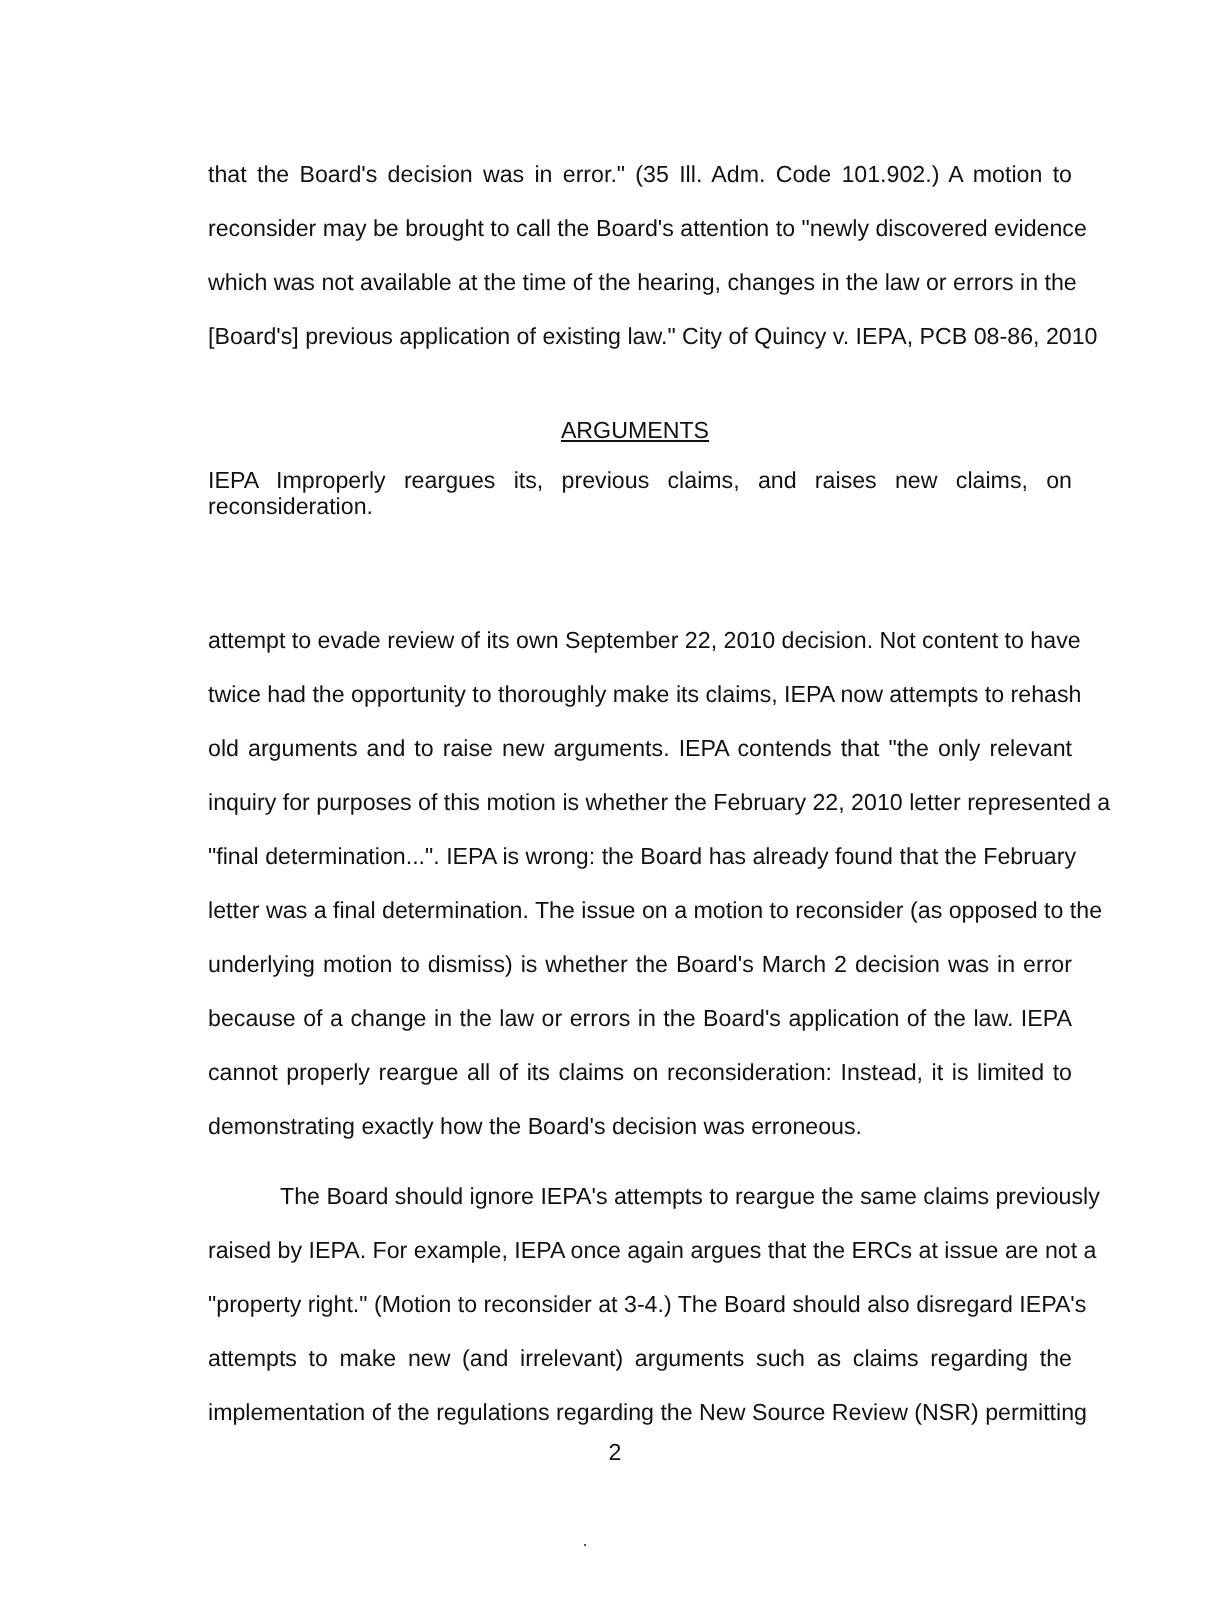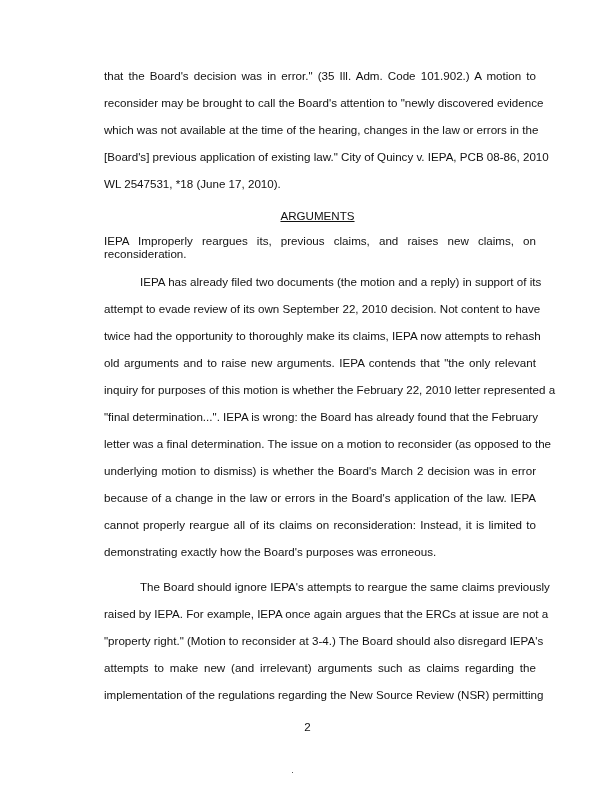--- a/index.html
+++ b/index.html
@@ -1,56 +1,54 @@
 <!DOCTYPE html>
 <html><head>
   <meta charset="utf-8">
   <style>
     html, body { margin: 0; padding: 0; background: #ffffff; }
     body { width: 615px; height: 800px; position: relative; overflow: hidden;
            font-family: "Liberation Sans", sans-serif; color: #111; }
     .page { position: absolute; left: 0; top: 0; width: 615px; height: 800px; background: #fff; }
     .line { position: absolute; left: 104px; width: 432px; font-size: 11.6px; line-height: 14px;
-            white-space: nowrap; text-align: justify; text-align-last: justify; }
+            white-space: nowrap; text-align: justify; text-align-last: justify; margin-top: 12px; }
     .line.last { text-align-last: left; }
     .line.indent { left: 140px; width: 396px; }
     .center { position: absolute; left: 0; width: 615px; text-align: center; font-size: 11.6px; line-height: 14px; }
     .u { text-decoration: underline; padding-left: 10px; }
     .heading-line { position: absolute; left: 104px; width: 432px; font-size: 11.6px; line-height: 13px;
                     white-space: nowrap; text-align: justify; text-align-last: justify; }
     .heading-line.last { text-align-last: left; }
     .dot { position: absolute; left: 292px; top: 772px; width: 1px; height: 1px; background: #555; }
   </style>
 </head>
 <body>
 
 <div class="page">
 
   <div class="line" style="top:69px">that the Board's decision was in error."  (35 Ill. Adm. Code 101.902.)  A motion to</div>
   <div class="line" style="top:96px">reconsider may be brought to call the Board's attention to "newly discovered evidence</div>
   <div class="line" style="top:123px">which was not available at the time of the hearing, changes in the law or errors in the</div>
   <div class="line" style="top:150px">[Board's] previous application of existing law."  City of Quincy v. IEPA, PCB 08-86, 2010</div>
-  <div class="line last" style="top:177px">WL 2547531, *18  (June 17, 2010).</div>
 
   <div class="center u" style="top:209px">ARGUMENTS</div>
 
   <div class="heading-line" style="top:234px">IEPA Improperly reargues its, previous claims, and raises new claims, on</div>
   <div class="heading-line last" style="top:247px">reconsideration.</div>
 
-  <div class="line indent" style="top:275px">IEPA has already filed two documents (the motion and a reply) in support of its</div>
   <div class="line" style="top:302px">attempt to evade review of its own September 22, 2010 decision.  Not content to have</div>
   <div class="line" style="top:356px">old arguments and to raise new arguments.   IEPA contends that "the only relevant</div>
   <div class="line" style="top:329px">twice had the opportunity to thoroughly make its claims, IEPA now attempts to rehash</div>
   <div class="line" style="top:383px">inquiry for purposes of this motion is whether the February 22, 2010 letter represented a</div>
   <div class="line" style="top:410px">"final determination...".  IEPA is wrong: the Board has already found that the February</div>
   <div class="line" style="top:437px">letter was a final determination.  The issue on a motion to reconsider (as opposed to the</div>
   <div class="line" style="top:464px">underlying motion to dismiss) is whether the Board's March 2 decision was in error</div>
   <div class="line" style="top:518px">cannot properly reargue all of its claims on reconsideration:  Instead, it is limited to</div>
   <div class="line" style="top:491px">because of a change in the law or errors in the Board's application of the law.  IEPA</div>
-  <div class="line last" style="top:545px">demonstrating exactly how the Board's purposes was erroneous.</div>
+  <div class="line last" style="top:545px">demonstrating exactly how the Board's decision was erroneous.</div>
 
   <div class="line" style="top:607px">raised by IEPA.  For example, IEPA once again argues that the ERCs at issue are not a</div>
   <div class="line indent" style="top:580px">The Board should ignore IEPA's attempts to reargue the same claims previously</div>
   <div class="line" style="top:634px">"property right."  (Motion to reconsider at 3-4.)  The Board should also disregard IEPA's</div>
   <div class="line" style="top:661px">attempts to make new (and irrelevant) arguments such as claims regarding the</div>
   <div class="line" style="top:688px">implementation of the regulations regarding the New Source Review (NSR) permitting</div>
 
   <div class="center" style="top:720px">2</div>
   <div class="dot"></div>
 </div>

